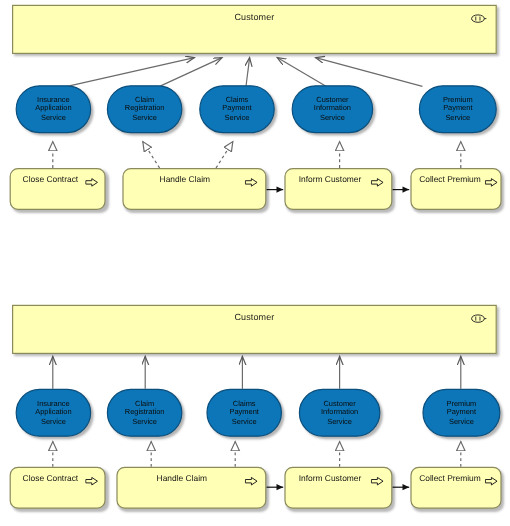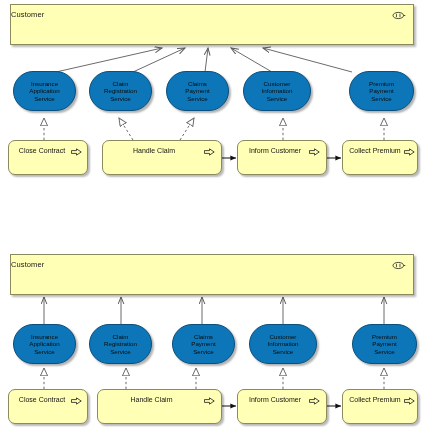--- a/index.html
+++ b/index.html
@@ -16,21 +16,21 @@
   
   .node{position:absolute;box-sizing:border-box;}
 
   .role-box{
     background:#ffffb5;
     border:1px solid #8a8a5c;
     box-shadow:2px 2px 2px rgba(0,0,0,.28);
   }
   .role-title{
     position:absolute;left:0;right:0;top:5px;
-    text-align:left;
+    text-align:center;
     font-size:7.5px;color:#1a1a1a;
     letter-spacing:.1px;
   }
   .role-icon{
     position:absolute;right:7px;top:6px;width:14px;height:9px;
   }
 
   .service{
     background:#0d76b8;
     border:1px solid #0a4f7d;

